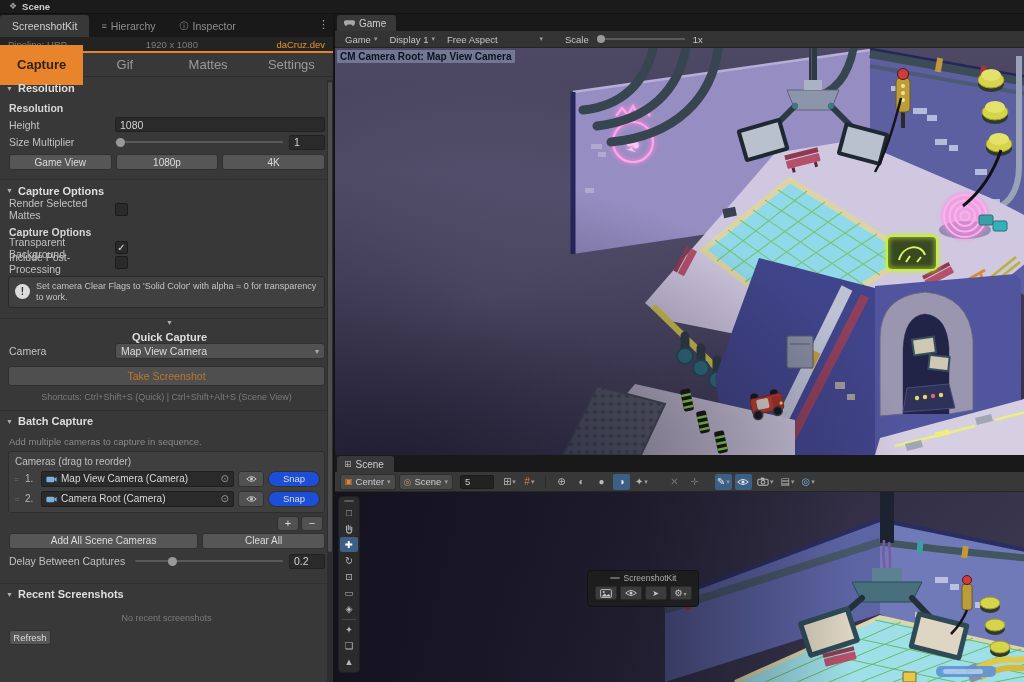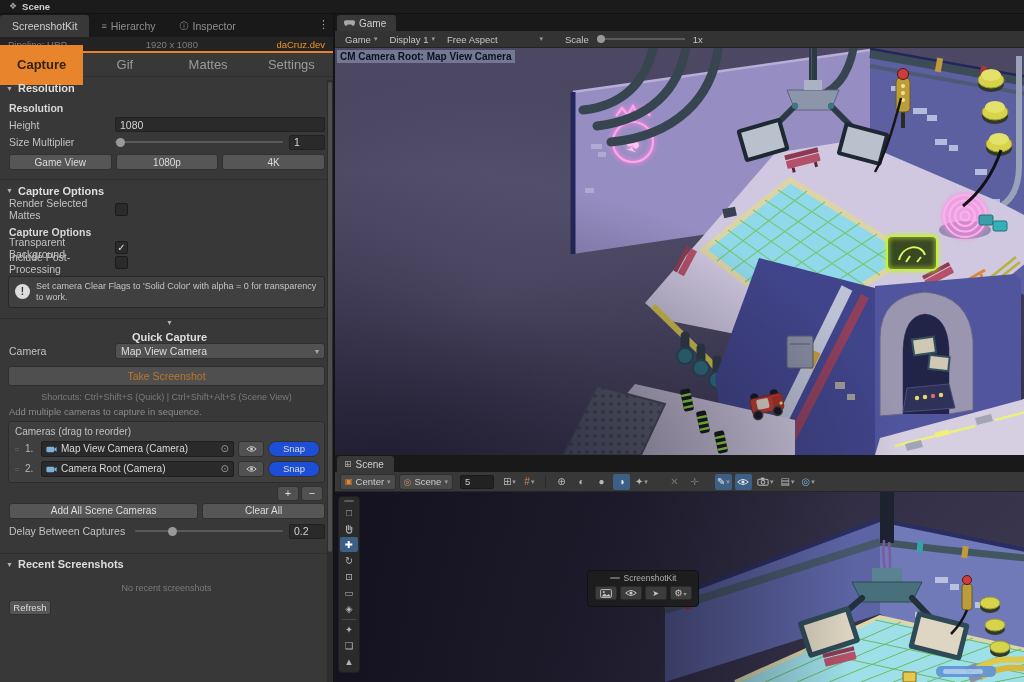--- a/index.html
+++ b/index.html
@@ -237,20 +237,24 @@
       <div class="row" style="margin-top:3px;">
         <span class="rowlabel">Camera</span>
         <span class="dropdown">
           <span>Map View Camera</span>
           <span class="caret">▾</span>
         </span>
       </div>
       <div class="bigbtn">Take Screenshot</div>
       <div class="hint">Shortcuts: Ctrl+Shift+S (Quick) | Ctrl+Shift+Alt+S (Scene View)</div>
 
+      <div class="sechdr" style="margin-top:8px;">
+        <span class="fold">▼</span>
+        <span class="sectitle">Batch Capture</span>
+      </div>
       <div class="desc">Add multiple cameras to capture in sequence.</div>
       <div class="cambox">
         <div class="camboxhdr">Cameras (drag to reorder)</div>
         <div class="camrow">
           <span class="dragh">=</span>
           <span class="camidx">1.</span>
           <span class="objfield">
             <svg width="11" height="8" viewBox="0 0 14 10">
                 <rect x="0.5" y="2" width="10" height="7" rx="1.5" fill="#7bb0d8"></rect>
                 <path d="M10.5,4.5 L13.5,2.5 V8.5 L10.5,6.5Z" fill="#7bb0d8"></path>

